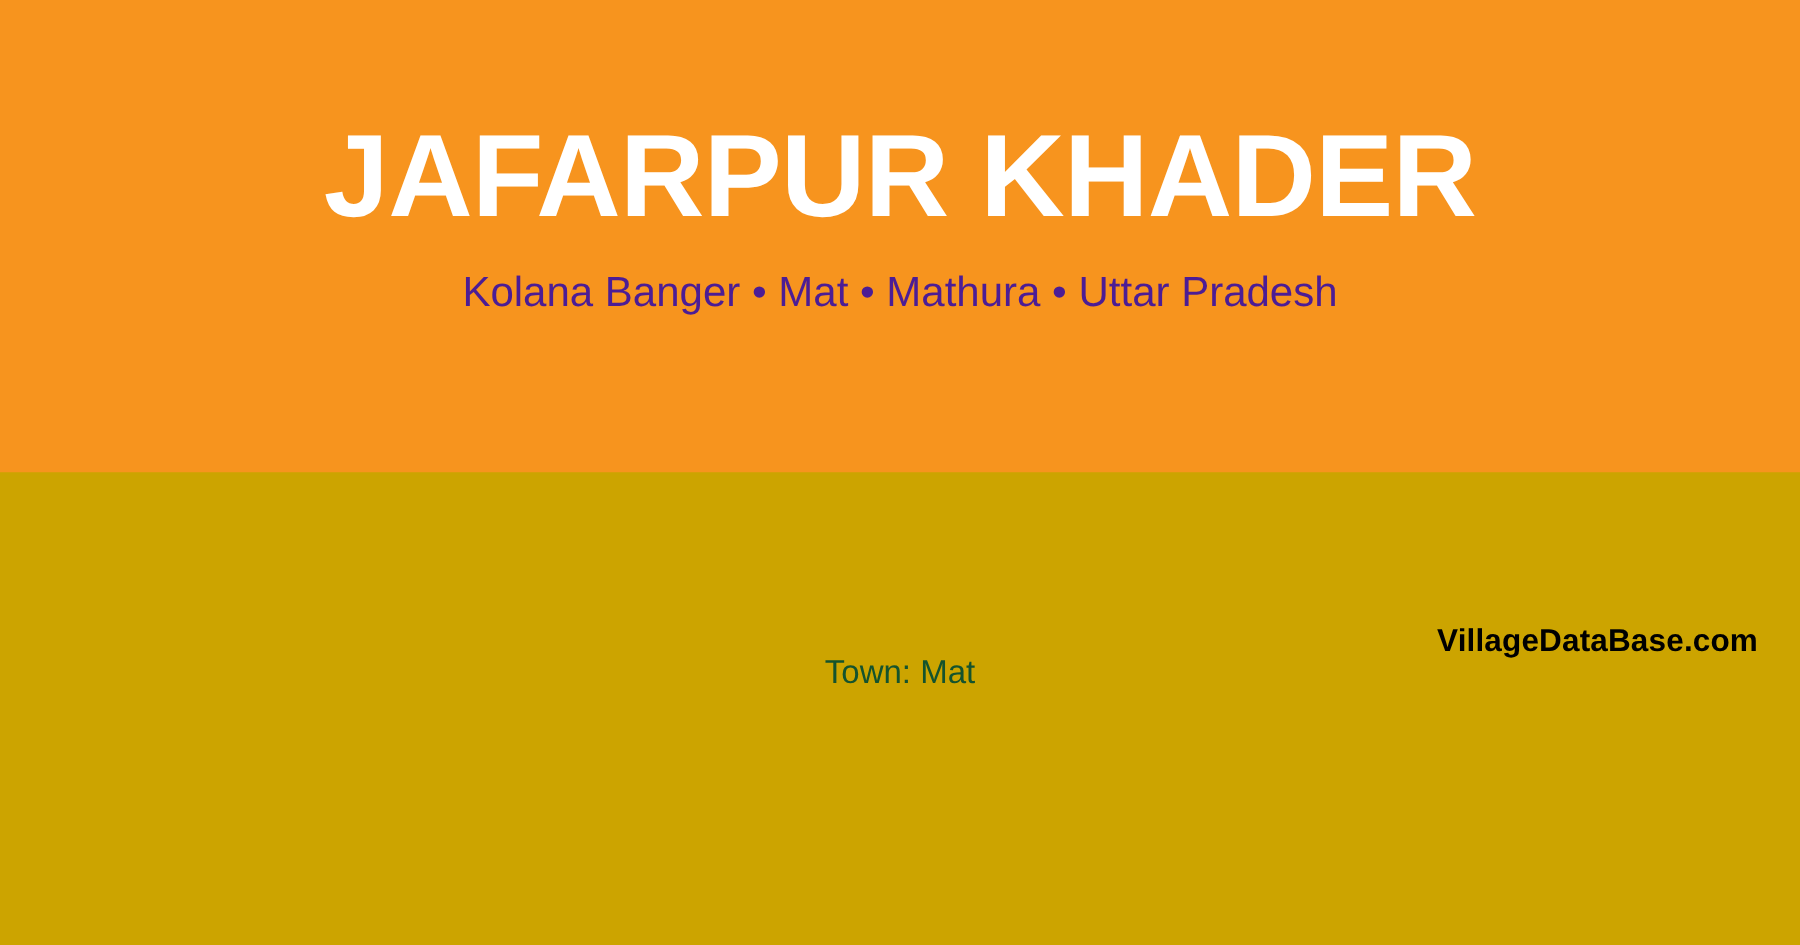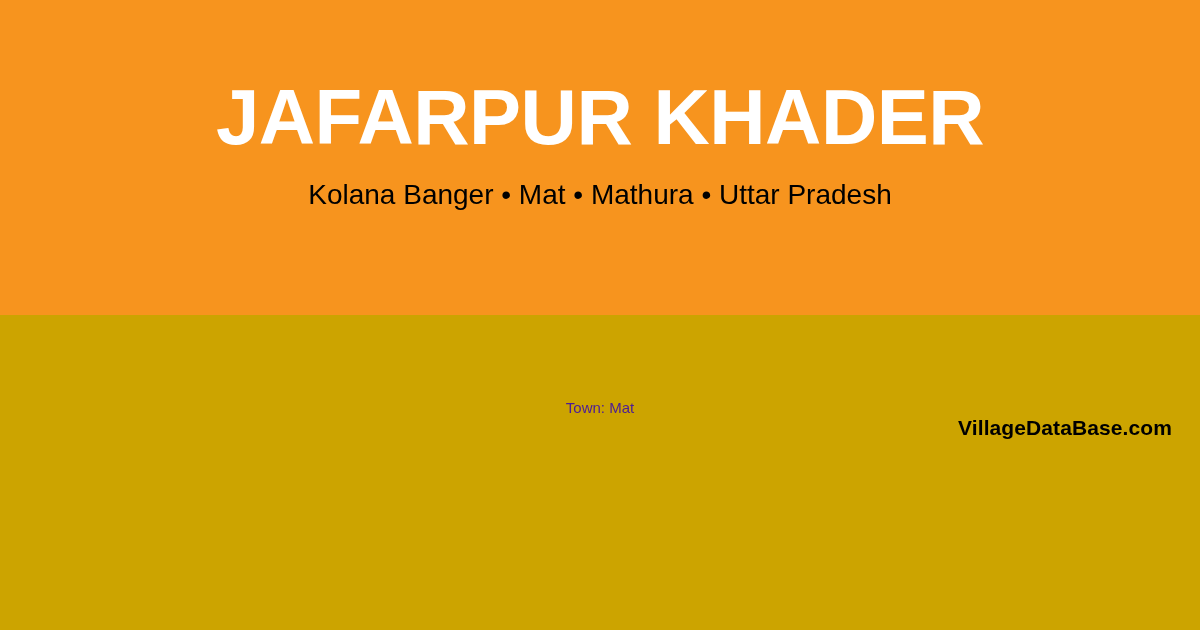--- a/index.html
+++ b/index.html
@@ -43,42 +43,42 @@
     text-align: center;
     text-transform: uppercase;
     white-space: nowrap;
   }
 
   .hero-subtitle {
     margin-top: 22px;
     font-size: 28px;
     font-weight: 400;
     line-height: 1.2;
-    color: #000000;
+    color: #4c1d95;
     text-align: left;
     white-space: nowrap;
   }
 
   
   .body-panel {
     position: relative;
     flex: 1 1 auto;
     background: #cca400;
   }
 
   .body-detail {
     position: absolute;
     top: 0;
     left: 0;
     right: 0;
     
-    padding-top: 84px;
-    font-size: 15px;
+    padding-top: 120px;
+    font-size: 22px;
     font-weight: 400;
-    color: #4c1d95;
+    color: #14532d;
     text-align: center;
     white-space: nowrap;
   }
 
   .watermark {
     position: absolute;
     right: 28px;
     bottom: 12px;
     font-size: 21px;
     font-weight: 700;

